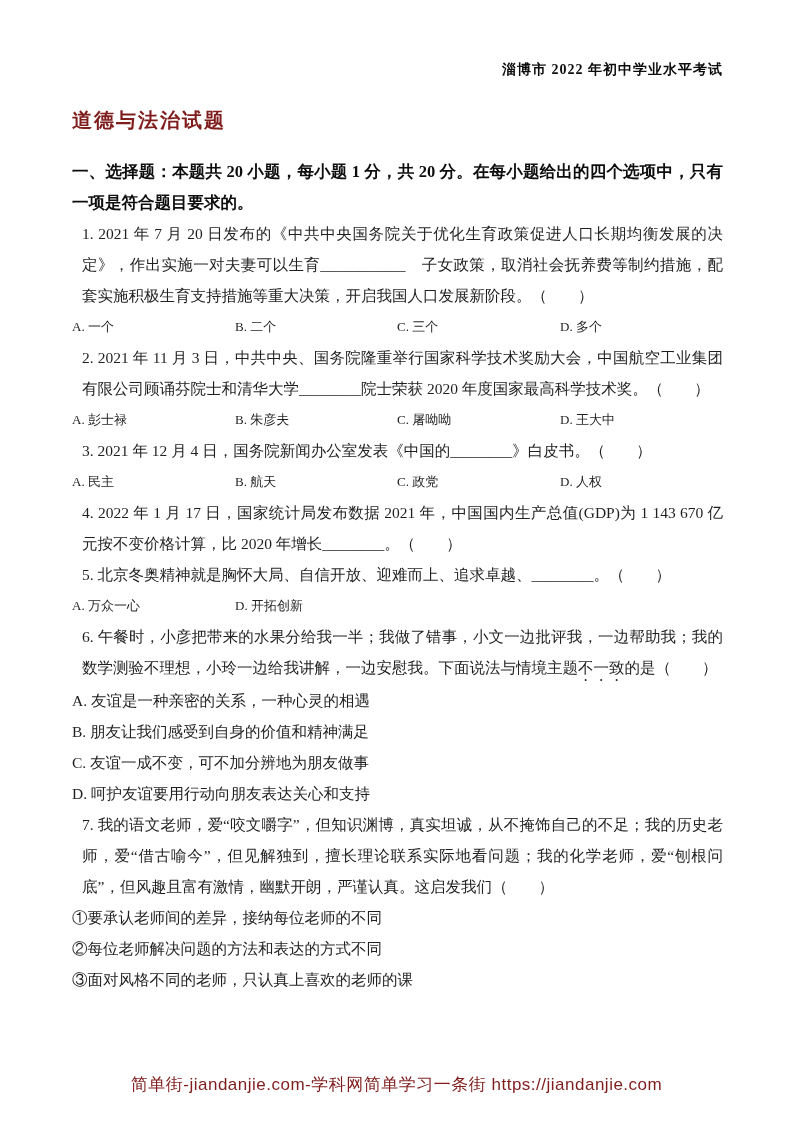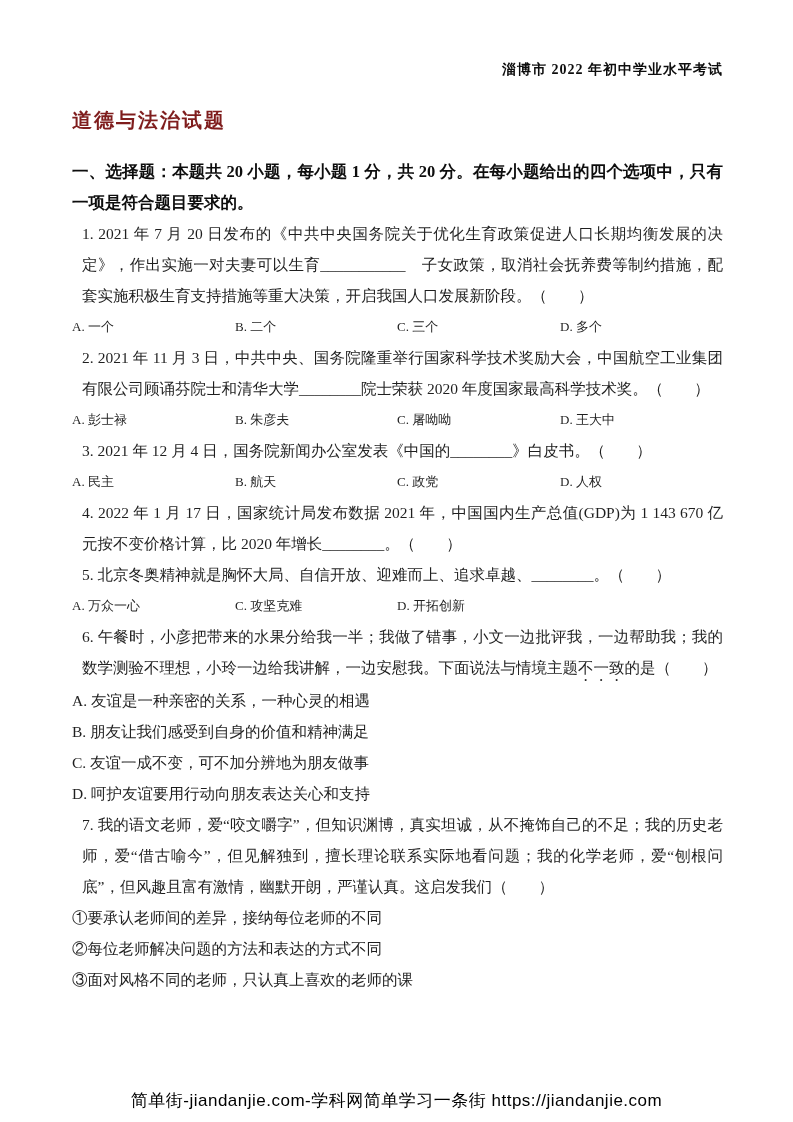--- a/index.html
+++ b/index.html
@@ -30,24 +30,24 @@
     font-size:13px; line-height:31px;
   }
   .opt-line { font-size:15.5px; line-height:31px; }
   .em-dots {
     -webkit-text-emphasis:filled dot #1f1f1f;
     text-emphasis:filled dot #1f1f1f;
     -webkit-text-emphasis-position:under right;
     text-emphasis-position:under right;
   }
   .footer {
-    position:absolute; left:0; bottom:10px; width:100%;
+    position:absolute; left:0; bottom:26px; width:100%;
     text-align:center;
     font-family:"Liberation Sans","DejaVu Sans",sans-serif;
-    font-size:17px; color:#000000; letter-spacing:0.5px;
+    font-size:17px; color:#7f1d1d; letter-spacing:0.5px;
   }
 </style>
 </head>
 <body>
 
 <div class="sheet">
 
   <div class="title">淄博市 2022 年初中学业水平考试</div>
   <div class="subtitle">道德与法治试题</div>
 
@@ -84,21 +84,20 @@
   </div>
 
   <div>
     <p class="stem">4. 2022 年 1 月 17 日，国家统计局发布数据 2021 年，中国国内生产总值(GDP)为 1 143 670 亿元按不变价格计算，比 2020 年增长________。（　　）</p>
   </div>
 
   <div>
     <p class="stem">5. 北京冬奥精神就是胸怀大局、自信开放、迎难而上、追求卓越、________。（　　）</p>
     <div class="opt-row">
       <span>A. 万众一心</span>
-      <span>C. 攻坚克难</span>
       <span>D. 开拓创新</span>
     </div>
   </div>
 
   <div>
     <p class="stem"><span>6. 午餐时，小彦把带来的水果分给我一半；我做了错事，小文一边批评我，一边帮助我；我的数学测验不理想，小玲一边给我讲解，一边安慰我。下面说法与情境主题</span><span class="em-dots">不一致</span><span>的是（　　）</span></p>
     <p class="opt-line">A. 友谊是一种亲密的关系，一种心灵的相遇</p>
     <p class="opt-line">B. 朋友让我们感受到自身的价值和精神满足</p>
     <p class="opt-line">C. 友谊一成不变，可不加分辨地为朋友做事</p>
     <p class="opt-line">D. 呵护友谊要用行动向朋友表达关心和支持</p>

